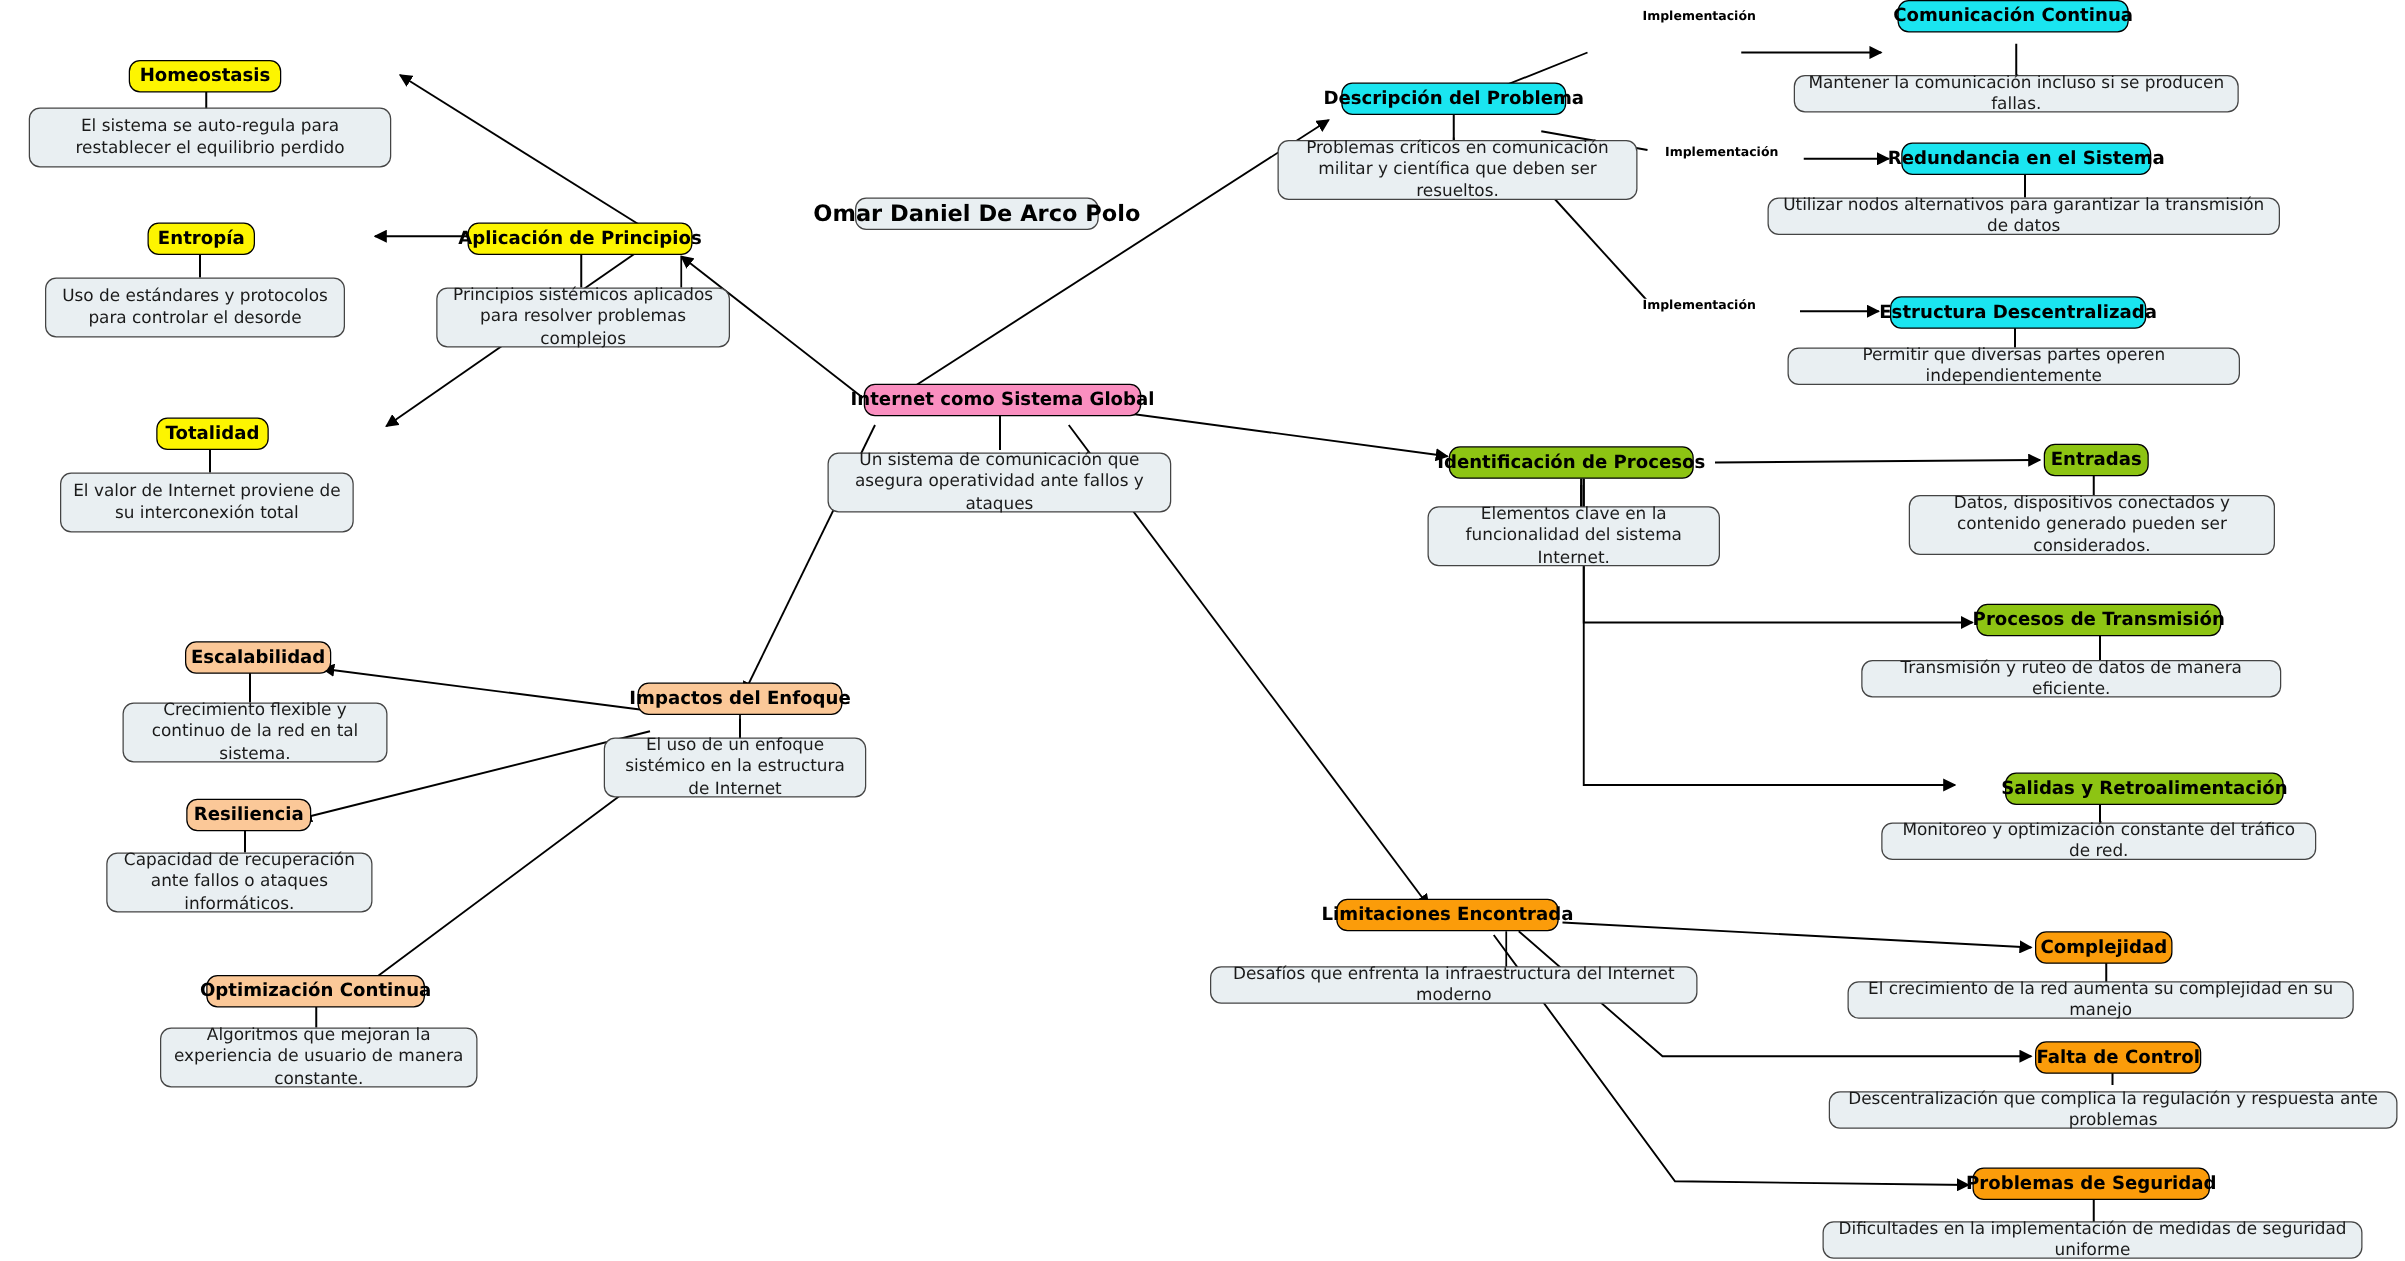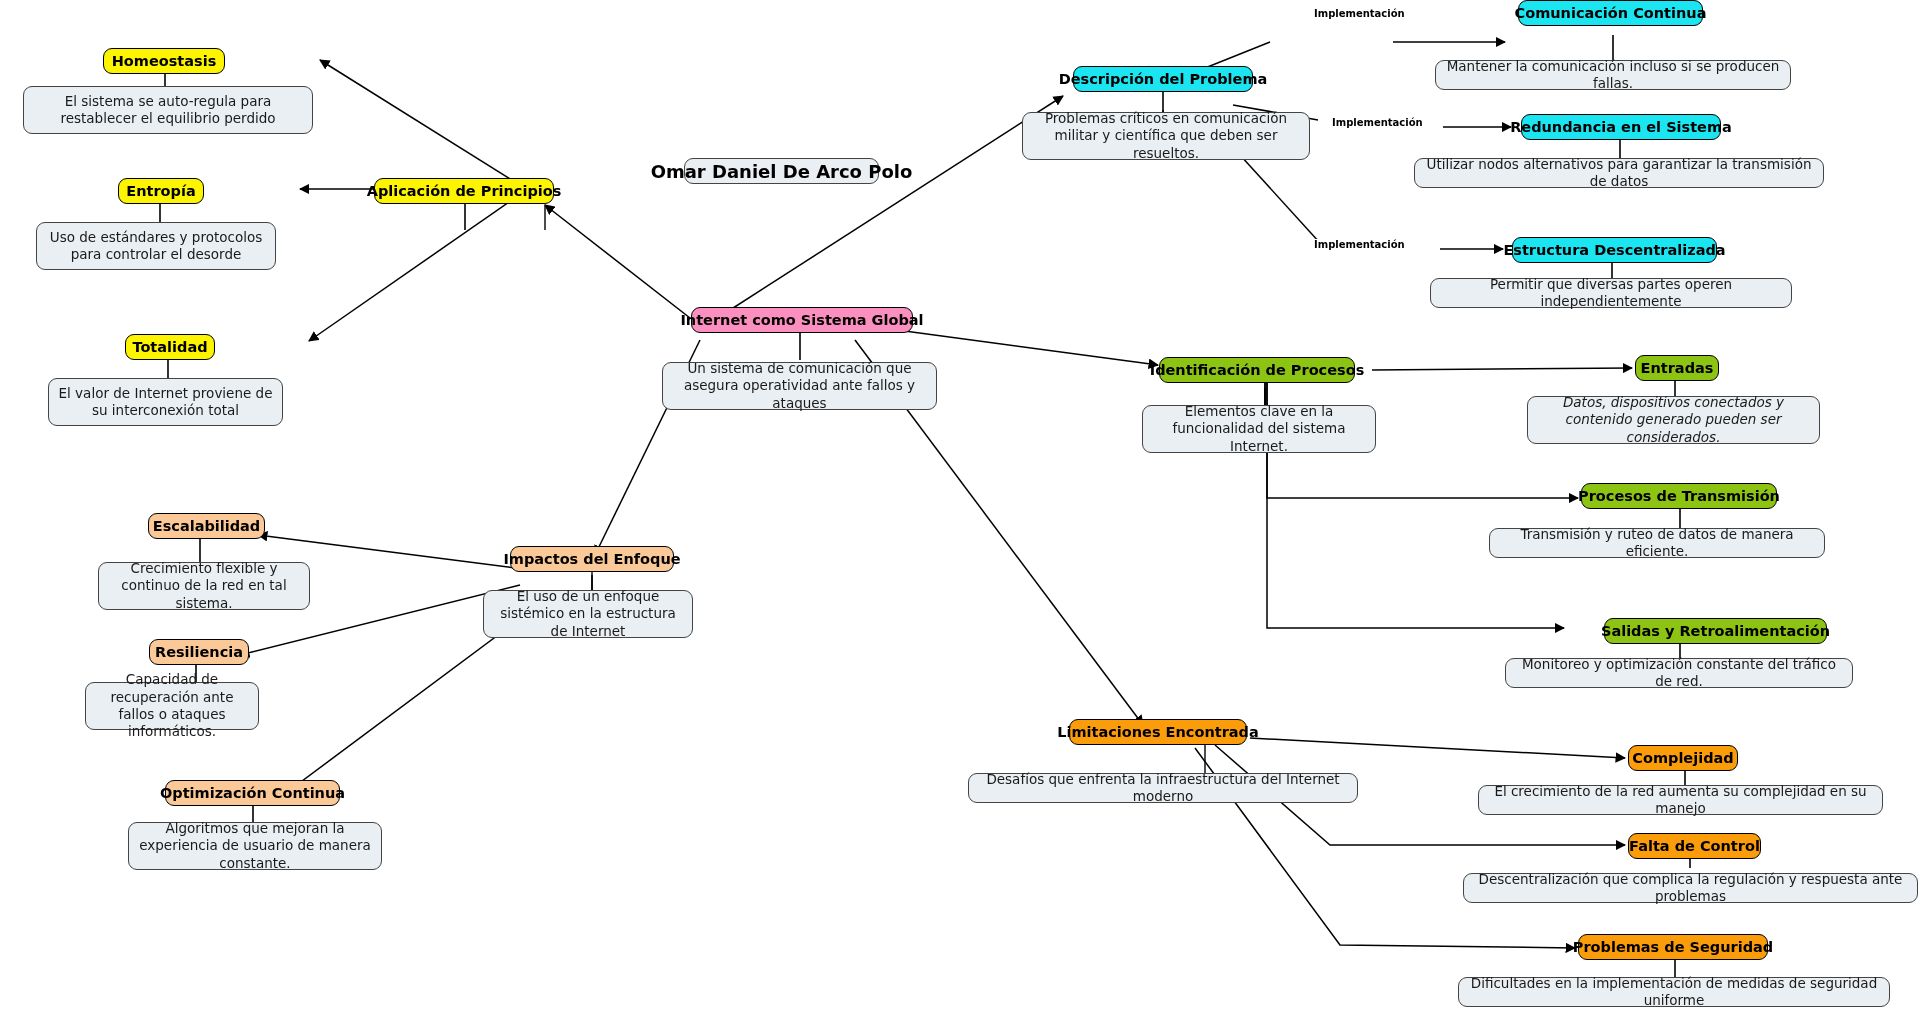--- a/index.html
+++ b/index.html
@@ -159,20 +159,21 @@
       <path d="M 1265 388 L 1265 412" stroke-width="1.6"></path>
     </g>
   </svg>
 
   <div class="node" style="left:691px; top:307px; width:222px; height:26px; background:#fa8fc0;">Internet como Sistema Global</div>
   <div class="note" style="left:662px; top:362px; width:275px; height:48px;">Un sistema de comunicación que asegura operatividad ante fallos y ataques</div>
 
   <div class="author" style="left:684px; top:158px; width:195px; height:26px;">Omar Daniel De Arco Polo</div>
 
   <div class="node" style="left:374px; top:178px; width:180px; height:26px; background:#fdf500;">Aplicación de Principios</div>
+  <div class="note" style="left:349px; top:230px; width:235px; height:48px;">Principios sistémicos aplicados para resolver problemas complejos</div>
 
   <div class="node" style="left:103px; top:48px; width:122px; height:26px; background:#fdf500;">Homeostasis</div>
   <div class="note" style="left:3px; top:86px; width:290px; height:48px;margin-left:20px;">El sistema se auto-regula para restablecer el equilibrio perdido</div>
 
   <div class="node" style="left:118px; top:178px; width:86px; height:26px; background:#fdf500;">Entropía</div>
   <div class="note" style="left:36px; top:222px; width:240px; height:48px;">Uso de estándares y protocolos para controlar el desorde</div>
 
   <div class="node" style="left:125px; top:334px; width:90px; height:26px; background:#fdf500;">Totalidad</div>
   <div class="note" style="left:48px; top:378px; width:235px; height:48px;">El valor de Internet proviene de su interconexión total</div>
 
@@ -189,21 +190,21 @@
   <div class="note" style="left:1430px; top:278px; width:362px; height:30px;">Permitir que diversas partes operen independientemente</div>
 
   <span class="link-label" style="left:1312px; top:8px;">Implementación</span>
   <span class="link-label" style="left:1330px; top:117px;">Implementación</span>
   <span class="link-label" style="left:1312px; top:239px;">Implementación</span>
 
   <div class="node" style="left:1159px; top:357px; width:196px; height:26px; background:#8dc413;">Identificación de Procesos</div>
   <div class="note" style="left:1142px; top:405px; width:234px; height:48px;">Elementos clave en la funcionalidad del sistema Internet.</div>
 
   <div class="node" style="left:1635px; top:355px; width:84px; height:26px; background:#8dc413;">Entradas</div>
-  <div class="note" style="left:1527px; top:396px; width:293px; height:48px;font-style:italic;">Datos, dispositivos conectados y contenido generado pueden ser considerados.</div>
+  <div class="note" style="left:1527px; top:396px; width:293px; height:48px;">Datos, dispositivos conectados y contenido generado pueden ser considerados.</div>
 
   <div class="node" style="left:1581px; top:483px; width:196px; height:26px; background:#8dc413;">Procesos de Transmisión</div>
   <div class="note" style="left:1489px; top:528px; width:336px; height:30px;">Transmisión y ruteo de datos de manera eficiente.</div>
 
   <div class="node" style="left:1568px; top:618px; width:223px; height:26px; background:#8dc413;margin-left:36px;">Salidas y Retroalimentación</div>
   <div class="note" style="left:1505px; top:658px; width:348px; height:30px;">Monitoreo y optimización constante del tráfico de red.</div>
 
   <div class="node" style="left:1069px; top:719px; width:178px; height:26px; background:#fb9c0a;">Limitaciones Encontrada</div>
   <div class="note" style="left:968px; top:773px; width:390px; height:30px;">Desafíos que enfrenta la infraestructura del Internet moderno</div>
 
@@ -216,18 +217,18 @@
   <div class="node" style="left:1578px; top:934px; width:190px; height:26px; background:#fb9c0a;">Problemas de Seguridad</div>
   <div class="note" style="left:1458px; top:977px; width:432px; height:30px;">Dificultades en la implementación de medidas de seguridad uniforme</div>
 
   <div class="node" style="left:510px; top:546px; width:164px; height:26px; background:#fbc898;">Impactos del Enfoque</div>
   <div class="note" style="left:483px; top:590px; width:210px; height:48px;">El uso de un enfoque sistémico en la estructura de Internet</div>
 
   <div class="node" style="left:148px; top:513px; width:117px; height:26px; background:#fbc898;">Escalabilidad</div>
   <div class="note" style="left:98px; top:562px; width:212px; height:48px;">Crecimiento flexible y continuo de la red en tal sistema.</div>
 
   <div class="node" style="left:149px; top:639px; width:100px; height:26px; background:#fbc898;">Resiliencia</div>
-  <div class="note" style="left:85px; top:682px; width:174px; height:48px;">Capacidad de recuperación ante fallos o ataques informáticos.</div>
+  <div class="note" style="left:85px; top:682px; width:213px; height:48px;">Capacidad de recuperación ante fallos o ataques informáticos.</div>
 
   <div class="node" style="left:165px; top:780px; width:175px; height:26px; background:#fbc898;">Optimización Continua</div>
   <div class="note" style="left:128px; top:822px; width:254px; height:48px;">Algoritmos que mejoran la experiencia de usuario de manera constante.</div>
 
 </div>
 
 </body></html>

